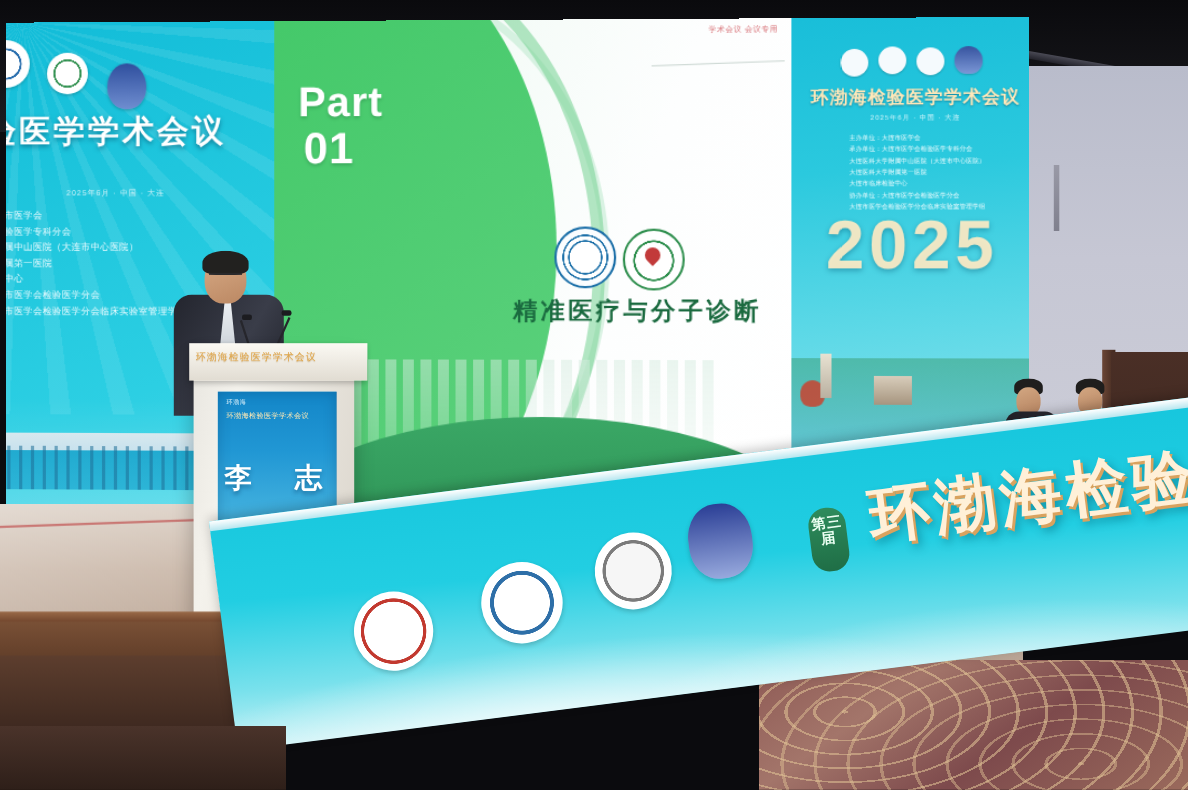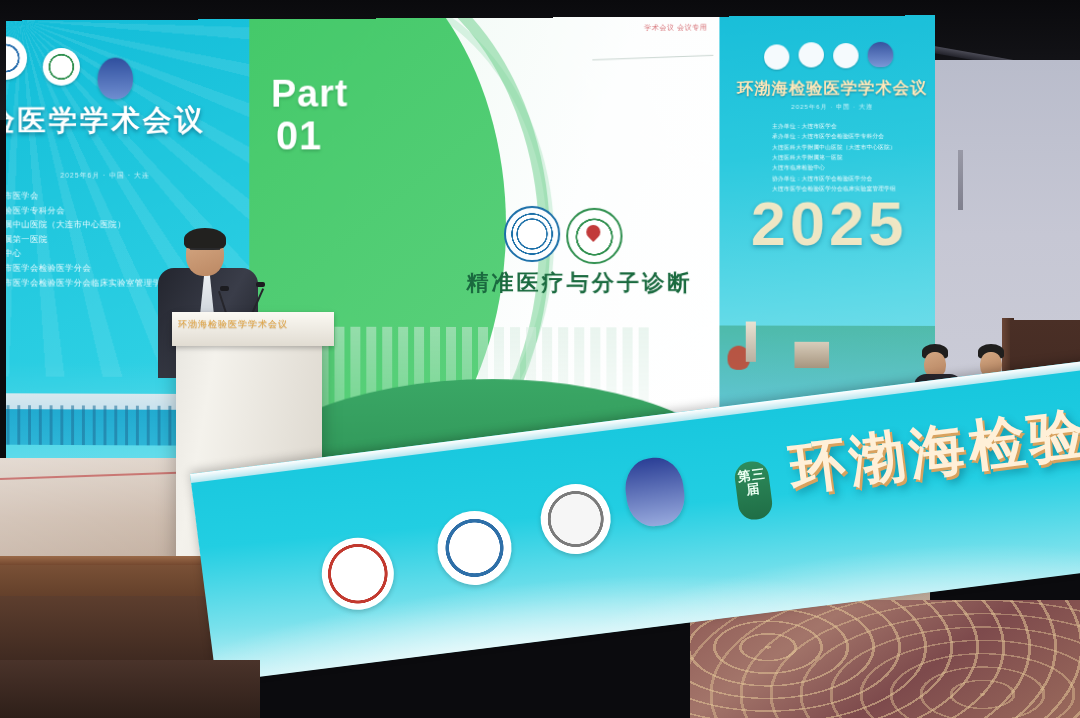--- a/index.html
+++ b/index.html
@@ -355,20 +355,26 @@
   <div class="spk-hair"></div>
   <div class="spk-glass"></div>
 
   <div class="mic-stem" style="left:250px;top:286px;height:30px;transform:rotate(24deg);"></div>
   <div class="mic-stem" style="left:226px;top:290px;height:26px;transform:rotate(-18deg);"></div>
   <div class="mic" style="left:256px;top:282px;width:9px;height:5px;"></div>
   <div class="mic" style="left:220px;top:286px;width:9px;height:5px;"></div>
   <div class="podium"></div>
   <div class="podium-top"></div>
   <div class="podium-deco">环渤海检验医学学术会议</div>
+  <div class="podium-panel">
+    <div class="pp-logo">环渤海</div>
+    <div class="pp-sub">环渤海检验医学学术会议</div>
+    <div class="pp-name">李　志</div>
+    <div class="pp-sea"></div>
+  </div>
 
   <div class="step" style="left:-10px;top:560px;width:250px;height:46px;"></div>
   <div class="step-top" style="left:-10px;top:556px;width:250px;"></div>
   <div class="step" style="left:-10px;top:606px;width:230px;height:50px;"></div>
   <div class="step-top" style="left:-10px;top:602px;width:230px;"></div>
   <div class="dark-front"></div>
 
   <div class="carpet"></div>
 
   <div class="fg-banner">

